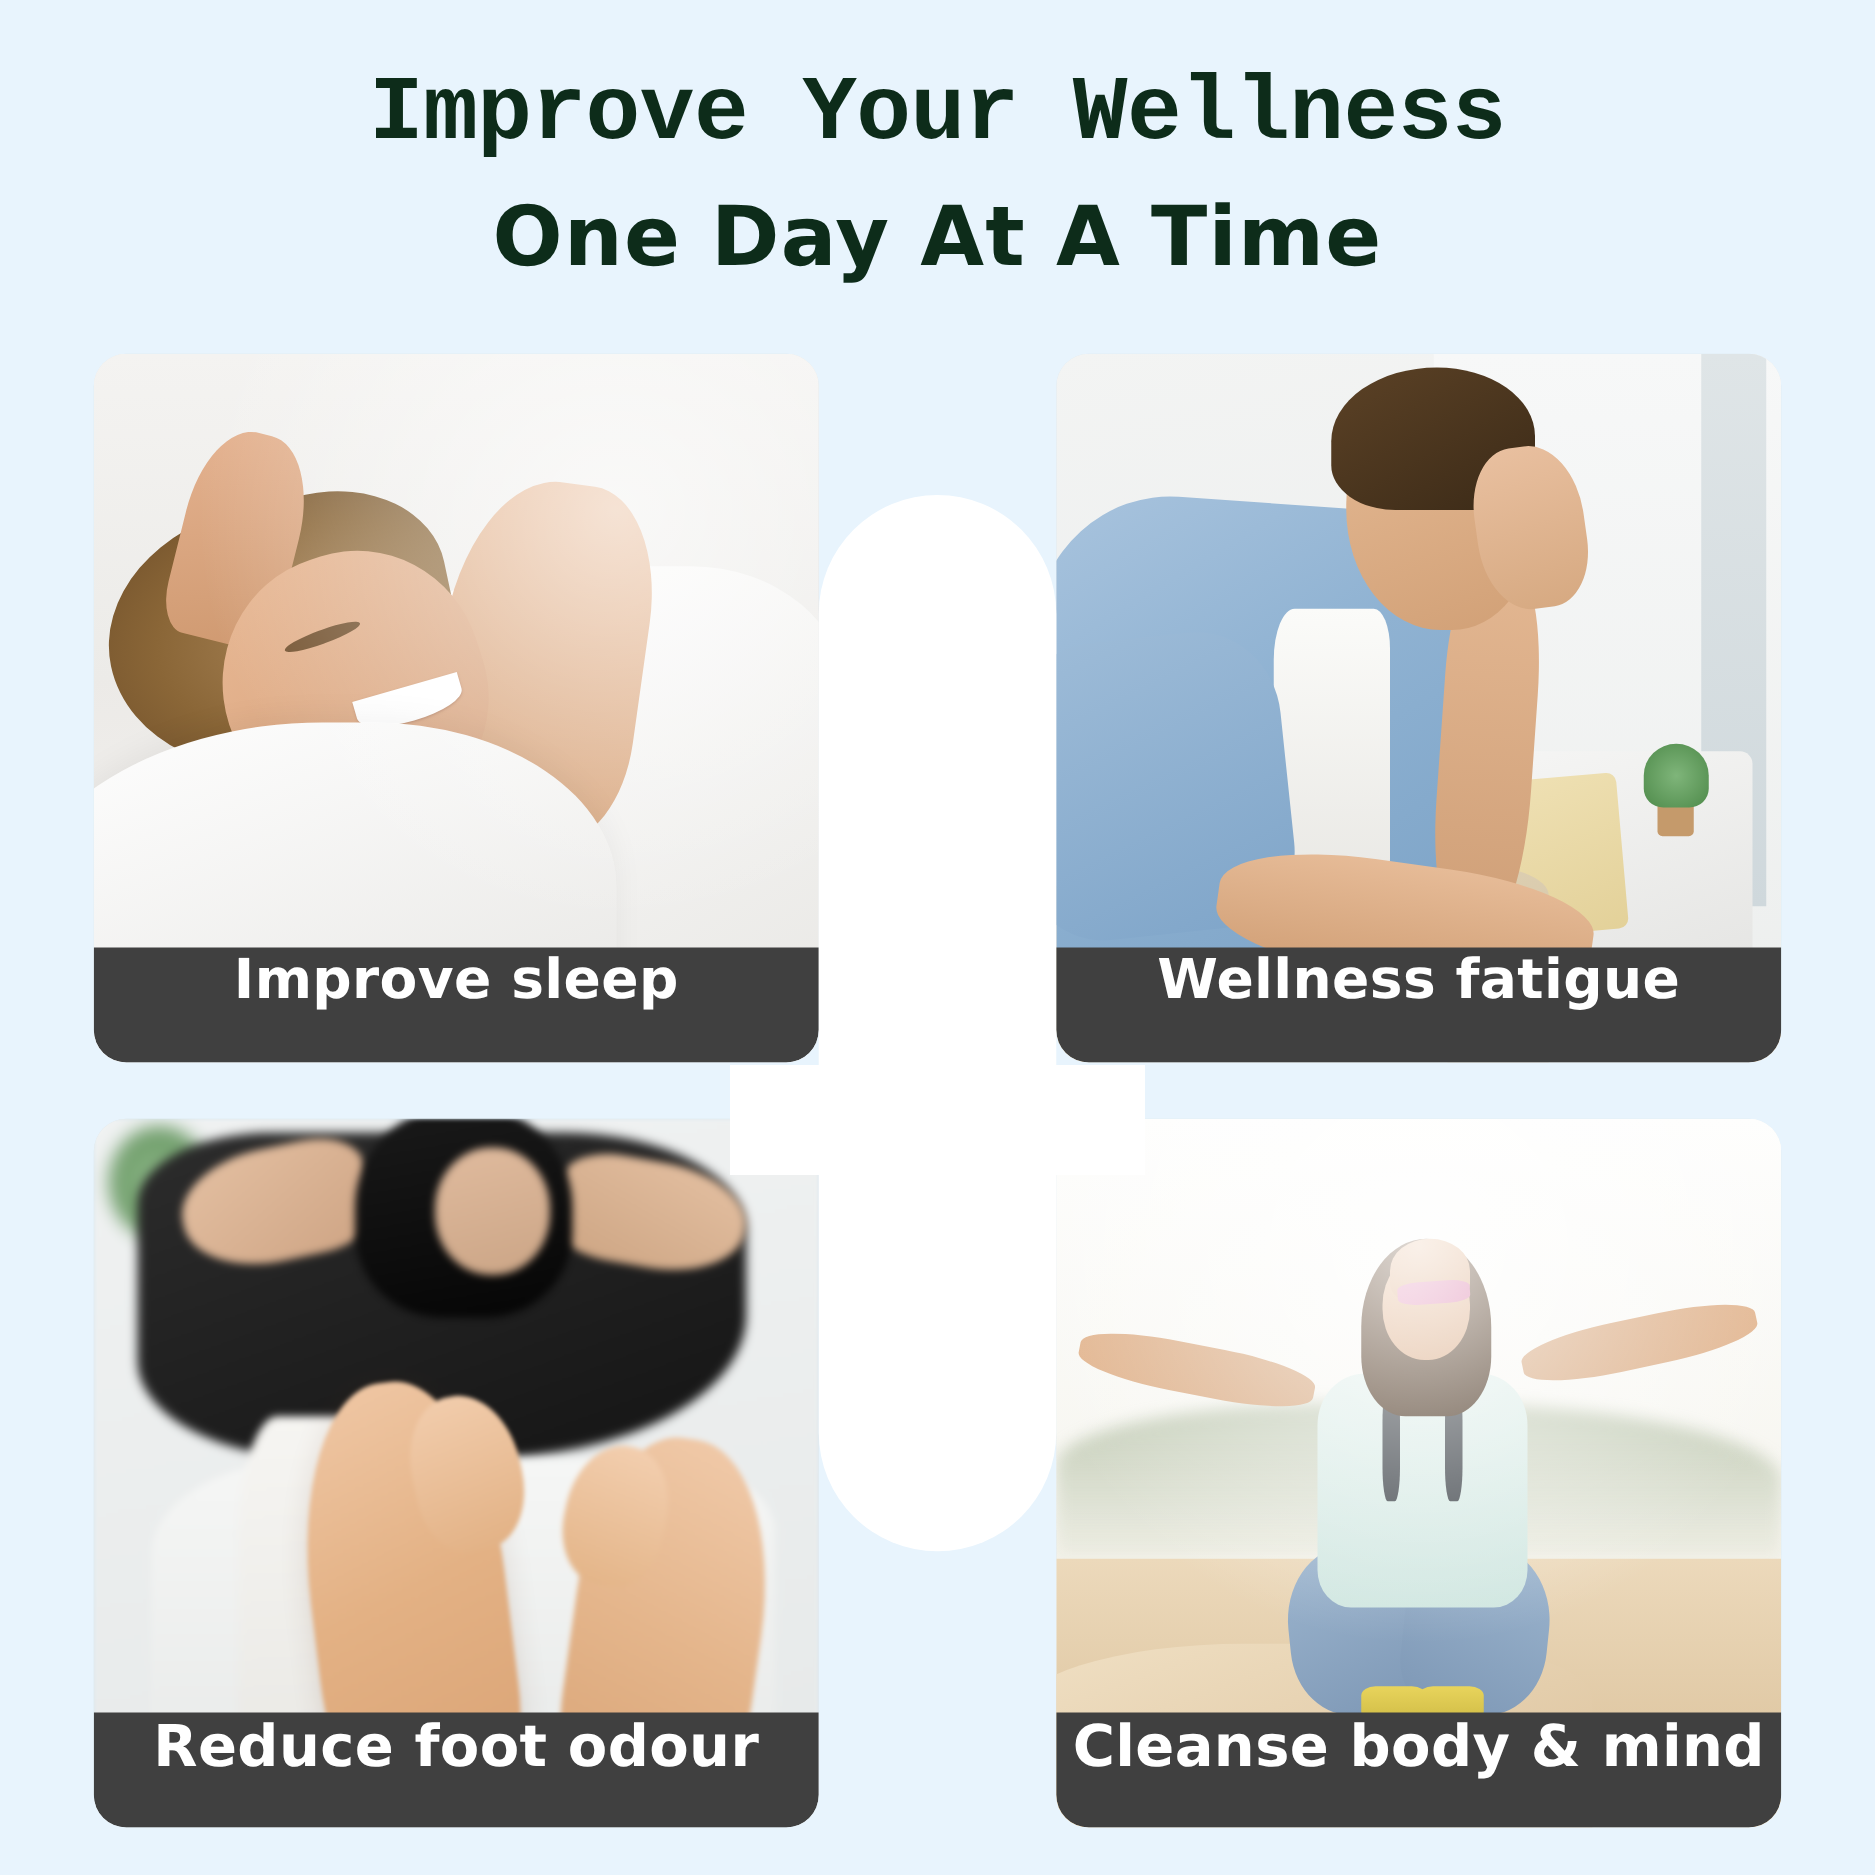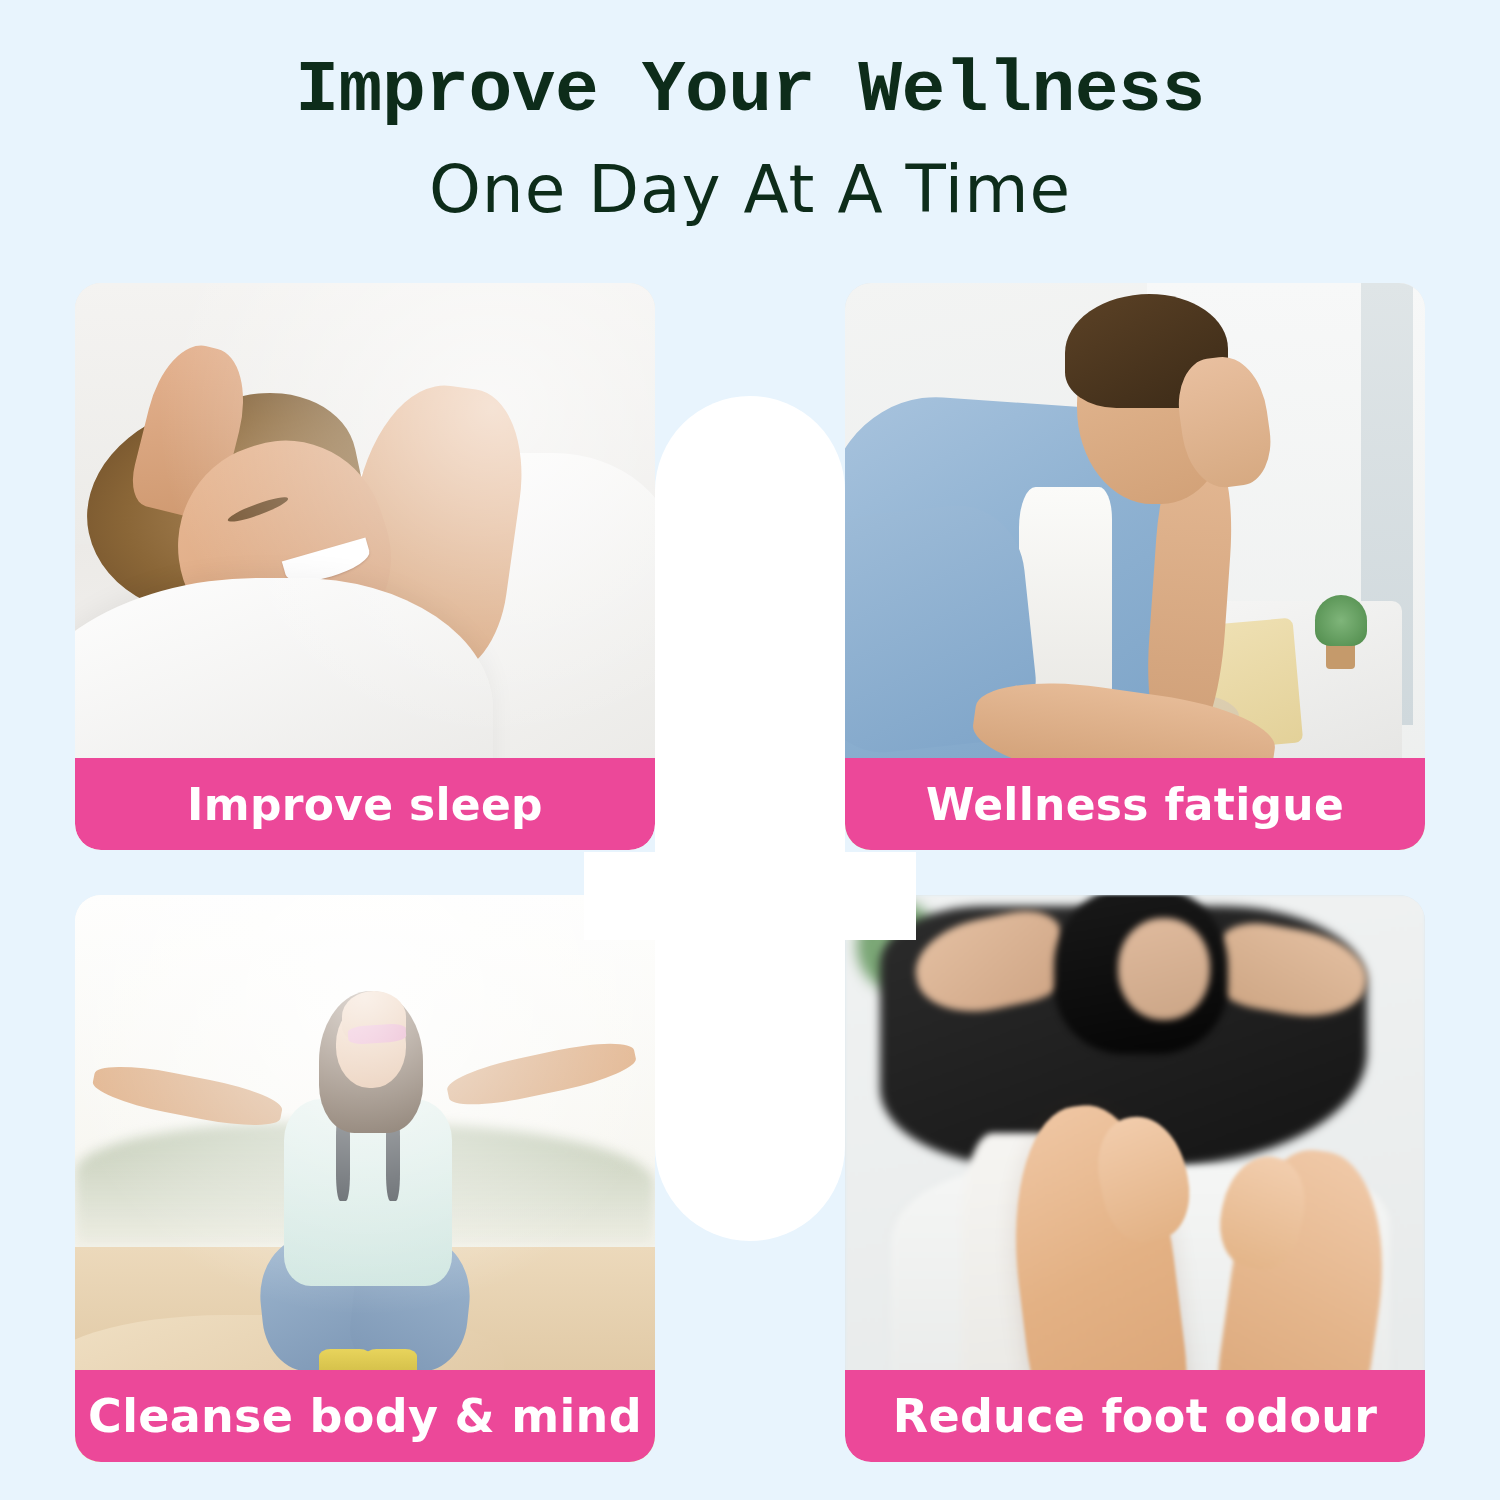--- a/index.html
+++ b/index.html
@@ -25,21 +25,21 @@
     font-family:Liberation Mono, monospace;
     font-weight:bold;
     font-size:73px;
     letter-spacing:-0.5px;
     color:#0d2c1a;
     line-height:1.06;
     white-space:nowrap;
   }
   .subtitle {
     font-family:"DejaVu Sans", sans-serif;
-    font-weight:400;
+    font-weight:700;
     font-size:66px;
     letter-spacing:1px;
     color:#0d2c1a;
     line-height:1.35;
     margin-top:16px;
     white-space:nowrap;
   }
 
   
   .grid {
@@ -65,24 +65,24 @@
     position:absolute;
     inset:0;
     overflow:hidden;
   }
 
   
   .label {
     position:absolute;
     left:0; right:0; bottom:0;
     height:92px;
-    background:#ec4899;
+    background:#404040;
     border-radius:0 0 26px 26px;
     display:flex;
-    align-items:center;
+    align-items:flex-start;
     justify-content:center;
     z-index:6;
   }
   .label-text {
     font-family:"DejaVu Sans", sans-serif;
     font-weight:bold;
     font-size:44px;
     color:#ffffff;
     letter-spacing:0.3px;
     white-space:nowrap;
@@ -318,20 +318,41 @@
       <div class="head"></div>
       <div class="hair"></div>
       <div class="hand"></div>
       <div class="forearm2"></div>
     </div>
     <div class="label">
       <span class="label-text">Wellness fatigue</span>
     </div>
   </div>
 
+  <div class="card card-br">
+    <div class="photo sc-feet">
+      <div class="bg"></div>
+      <div class="greenblob"></div>
+      <div class="bodyDark"></div>
+      <div class="armDL"></div>
+      <div class="armDR"></div>
+      <div class="hairD"></div>
+      <div class="faceD"></div>
+      <div class="towel"></div>
+      <div class="leg"></div>
+      <div class="footB"></div>
+      <div class="toesB"></div>
+      <div class="footA"></div>
+      <div class="toesA"></div>
+    </div>
+    <div class="label">
+      <span class="label-text">Reduce foot odour</span>
+    </div>
+  </div>
+
   <div class="card card-bl">
     <div class="photo sc-beach">
       <div class="sky"></div>
       <div class="hills"></div>
       <div class="sand"></div>
       <div class="sand2"></div>
       <div class="armL"></div>
       <div class="armR"></div>
       <div class="jeanL"></div>
       <div class="jeanR"></div>
@@ -344,34 +365,13 @@
       <div class="head"></div>
       <div class="hairF"></div>
       <div class="shades"></div>
       <div class="flare"></div>
     </div>
     <div class="label">
       <span class="label-text">Cleanse body &amp; mind</span>
     </div>
   </div>
 
-  <div class="card card-br">
-    <div class="photo sc-feet">
-      <div class="bg"></div>
-      <div class="greenblob"></div>
-      <div class="bodyDark"></div>
-      <div class="armDL"></div>
-      <div class="armDR"></div>
-      <div class="hairD"></div>
-      <div class="faceD"></div>
-      <div class="towel"></div>
-      <div class="leg"></div>
-      <div class="footB"></div>
-      <div class="toesB"></div>
-      <div class="footA"></div>
-      <div class="toesA"></div>
-    </div>
-    <div class="label">
-      <span class="label-text">Reduce foot odour</span>
-    </div>
-  </div>
-
 </div>
 
 </body></html>

